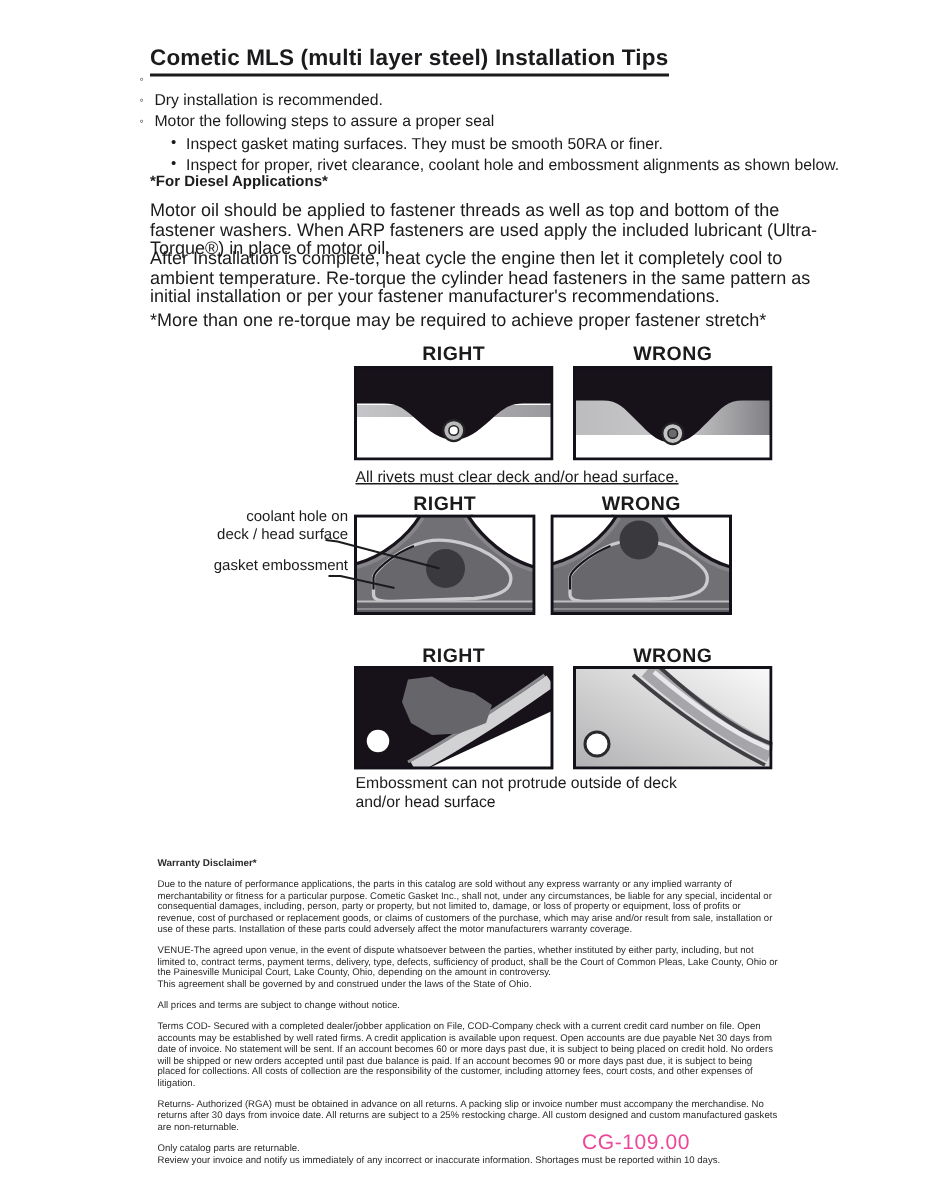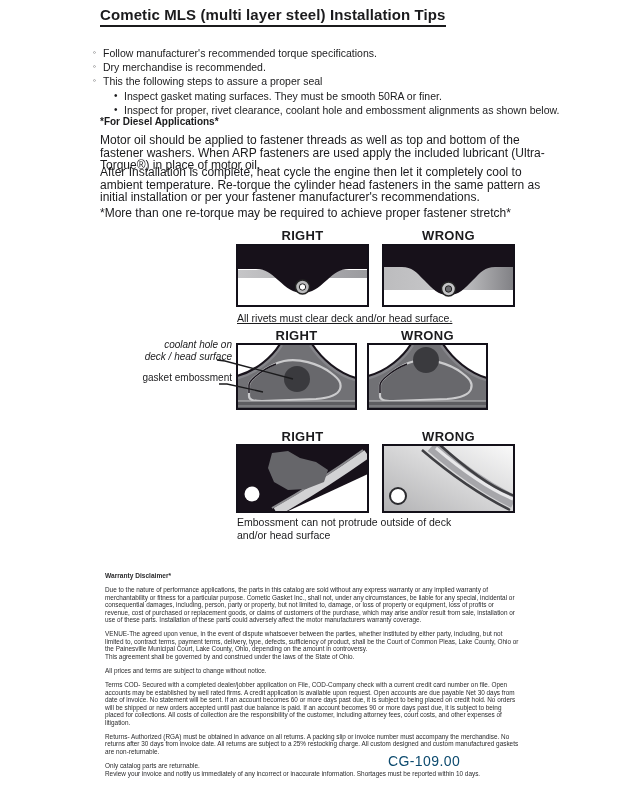--- a/index.html
+++ b/index.html
@@ -2,21 +2,21 @@
 <html><head>
 <meta charset="utf-8">
 <style>
   html,body { margin:0; padding:0; background:#ffffff; }
   .page {
     position:relative; width:618px; height:800px; background:#ffffff;
     font-family:"Liberation Sans", sans-serif; color:#1b1b1d; overflow:hidden;
   }
   
   .title {
-    position:absolute; left:100px; top:6px; font-size:15px; font-weight:bold;
+    position:absolute; left:100px; top:30px; font-size:15px; font-weight:bold;
     border-bottom:2px solid #1b1b1d; padding-bottom:2px; letter-spacing:.1px;
   }
   .bullets { position:absolute; left:93px; top:46px; font-size:10.5px; line-height:14.2px; width:470px; }
   .b-row { display:flex; }
   .b-row .marker { width:10px; flex:0 0 10px; font-size:8px; line-height:14.2px; }
   .b-row.sub { margin-left:21px; }
   .b-row.sub .marker { font-size:10px; }
   .diesel-heading { position:absolute; left:100px; top:116px; font-size:10px; font-weight:bold; }
   .para { position:absolute; left:100px; width:452px; font-size:12px; line-height:12.6px; }
   .p1 { top:134px; }
@@ -36,50 +36,49 @@
   .box-g1w { left:382px; top:244px; }
   .box-g2r { left:236px; top:343px; }
   .box-g2w { left:367px; top:343px; }
   .box-g3r { left:236px; top:444px; }
   .box-g3w { left:382px; top:444px; }
   .dg-caption { position:absolute; font-size:10.5px; line-height:12.5px; }
   .cap-g1 { left:237px; top:312px;text-decoration:underline; }
   .cap-g2 { left:237px; top:414px; }
   .cap-g3 { left:237px; top:516px; width:232px; }
   .coolant-label { position:absolute; left:98px; width:134px; text-align:right; font-size:10px; line-height:11.5px; }
-  .cl-1 { top:339px;font-style:italic; }
+  .cl-1 { top:339px; }
   .cl-2 { top:372px; }
   .leader-svg { position:absolute; left:205px; top:340px; }
 
   
   .legal { position:absolute; left:105px; top:572px; width:414px; font-size:6.4px; line-height:7.4px; color:#2b2b2d; }
   .legal .lg-head { font-weight:bold; margin:0 0 7px 0; font-size:6.6px; }
   .legal p { margin:0 0 7px 0; }
   .legal p.tight { margin-bottom:0; }
-  .page-number { position:absolute; left:388px; top:753px; font-size:14px; letter-spacing:.4px; color:#0c4a6e; }
+  .page-number { position:absolute; left:388px; top:753px; font-size:14px; letter-spacing:.4px; color:#ec4899; }
 </style>
 </head>
 <body>
 
 <div class="page">
 
   <div class="title">Cometic MLS (multi layer steel) Installation Tips</div>
 
   <div class="bullets">
     <div class="b-row">
       <span class="marker">◦</span>
-      <span>Follow manufacturer's recommended torque specifications.</span>
     </div>
     <div class="b-row">
       <span class="marker">◦</span>
-      <span>Dry merchandise is recommended.</span>
+      <span>Dry installation is recommended.</span>
     </div>
     <div class="b-row">
       <span class="marker">◦</span>
-      <span>This the following steps to assure a proper seal</span>
+      <span>Motor the following steps to assure a proper seal</span>
     </div>
     <div class="b-row sub">
       <span class="marker">•</span>
       <span>Inspect gasket mating surfaces.  They must be smooth 50RA or finer.</span>
     </div>
     <div class="b-row sub">
       <span class="marker">•</span>
       <span>Inspect for proper, rivet clearance, coolant hole and embossment alignments as shown below.</span>
     </div>
   </div>

